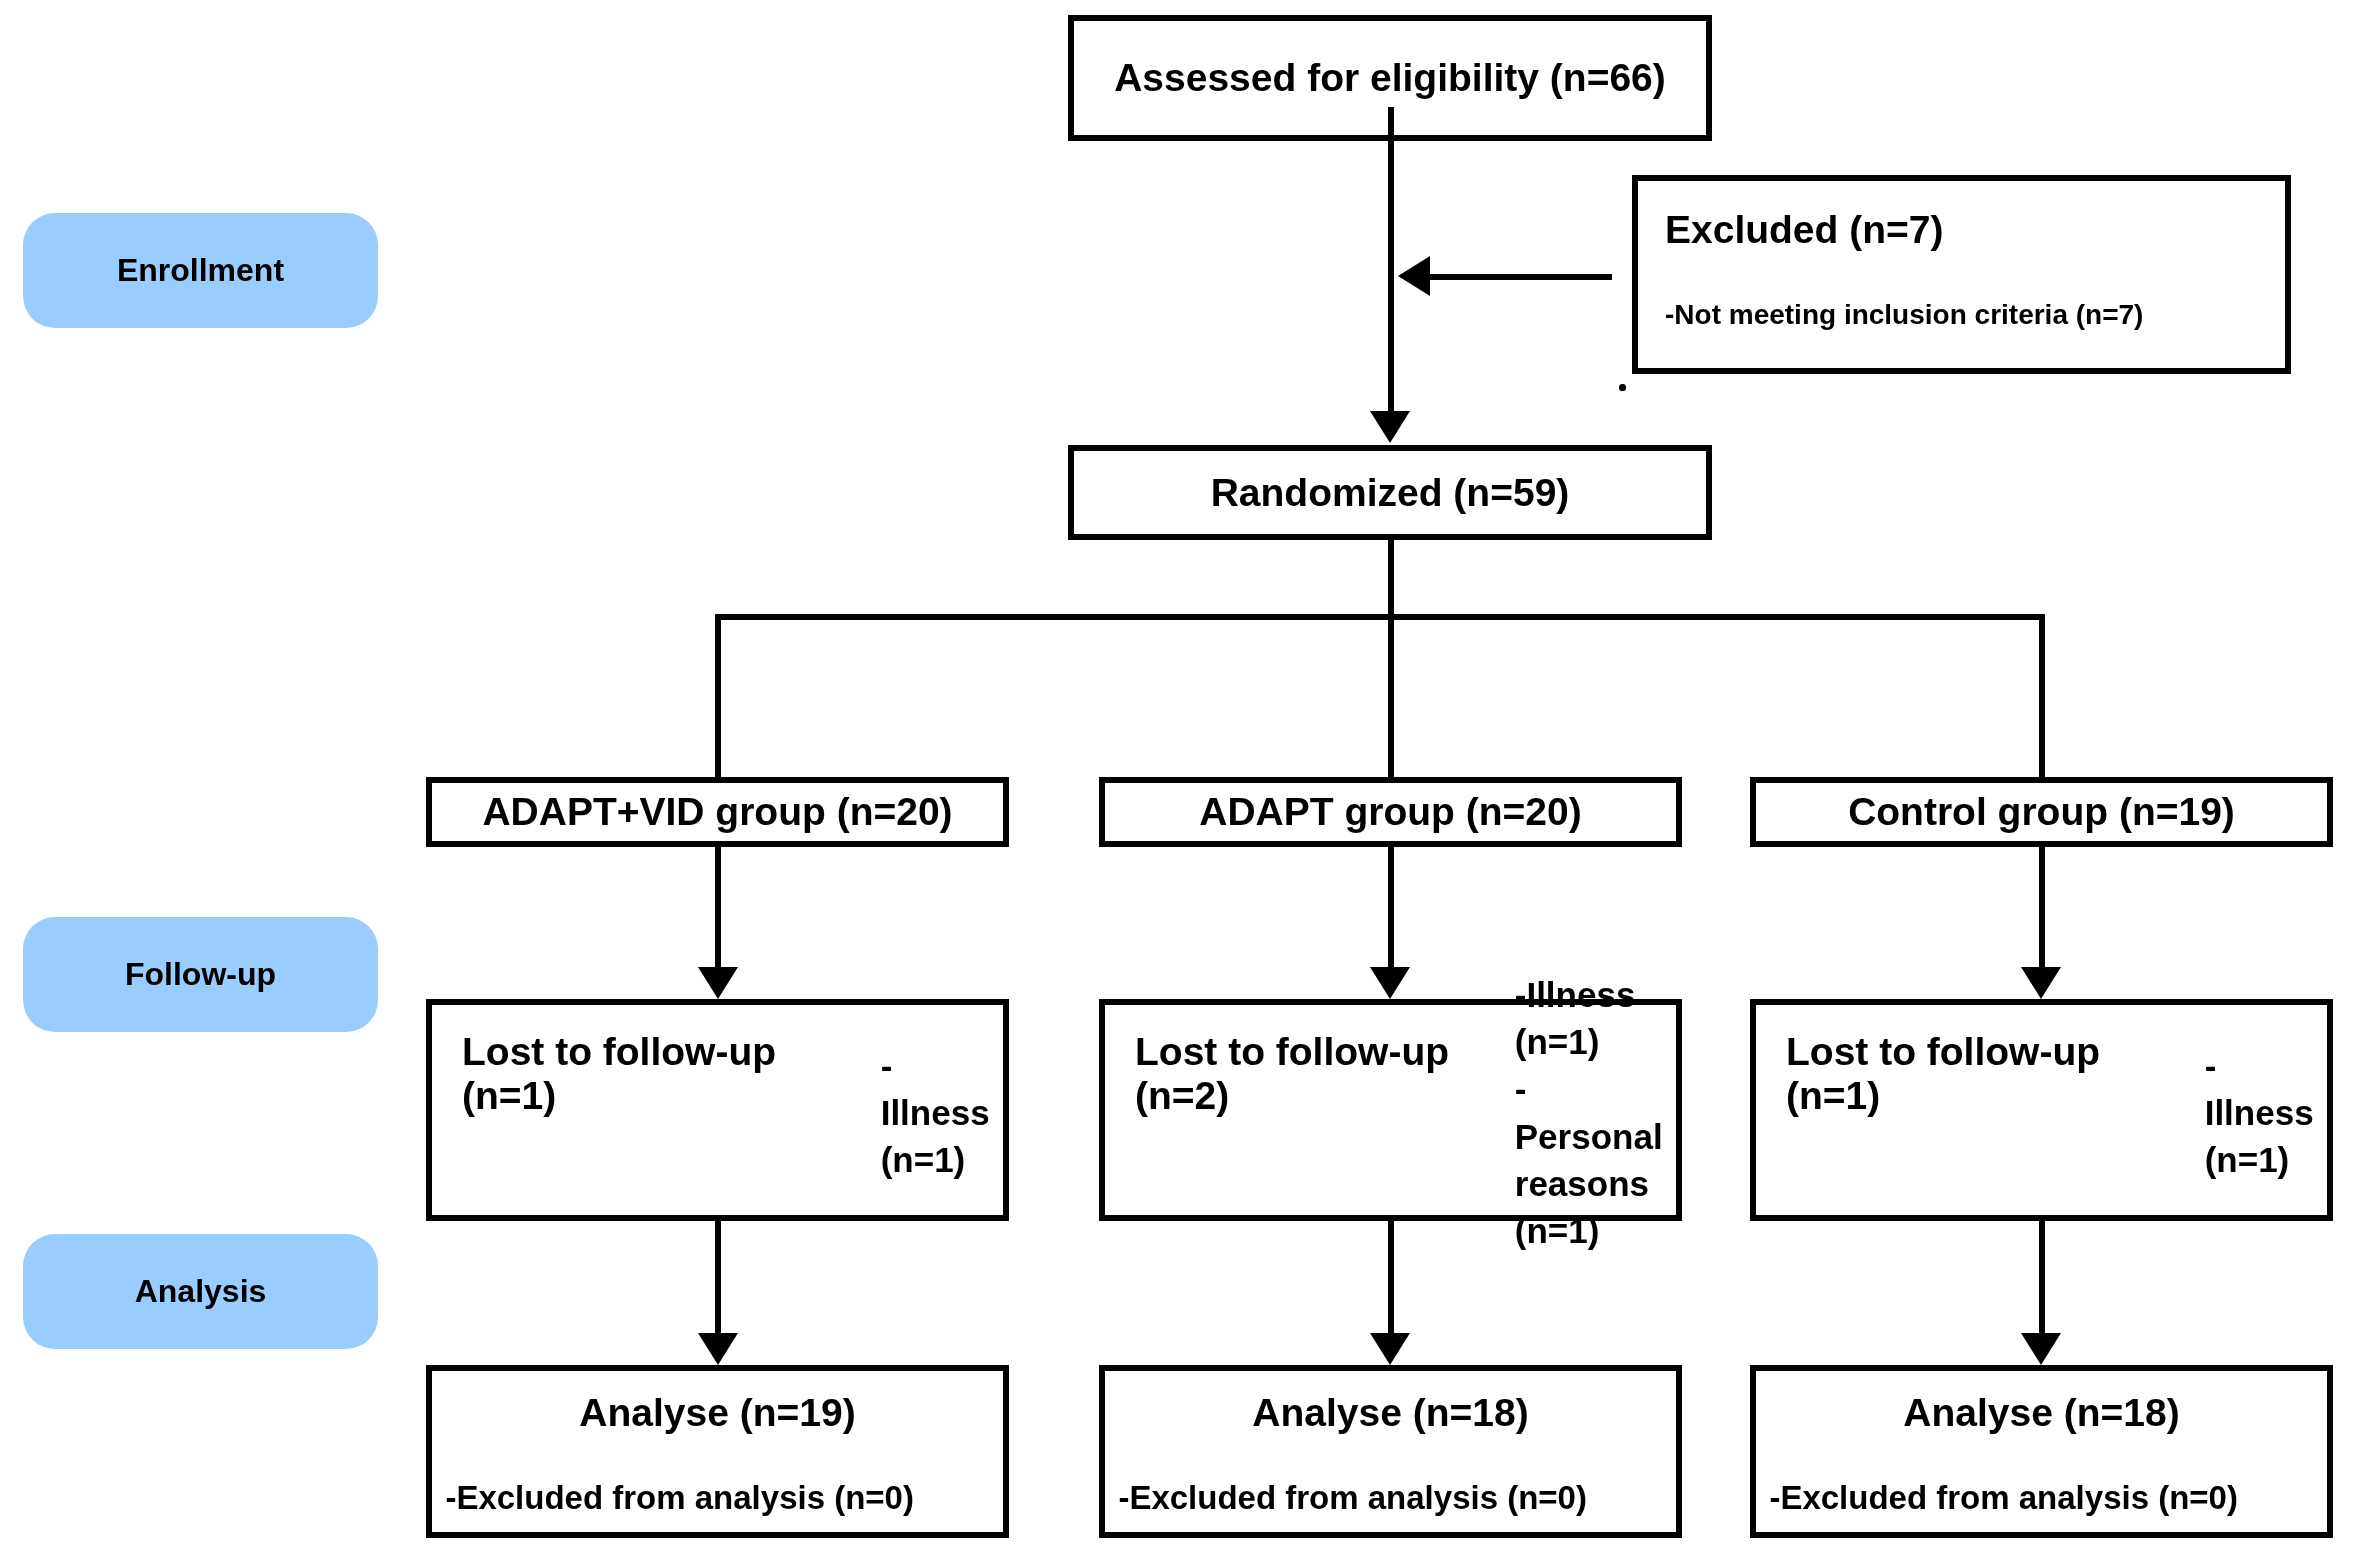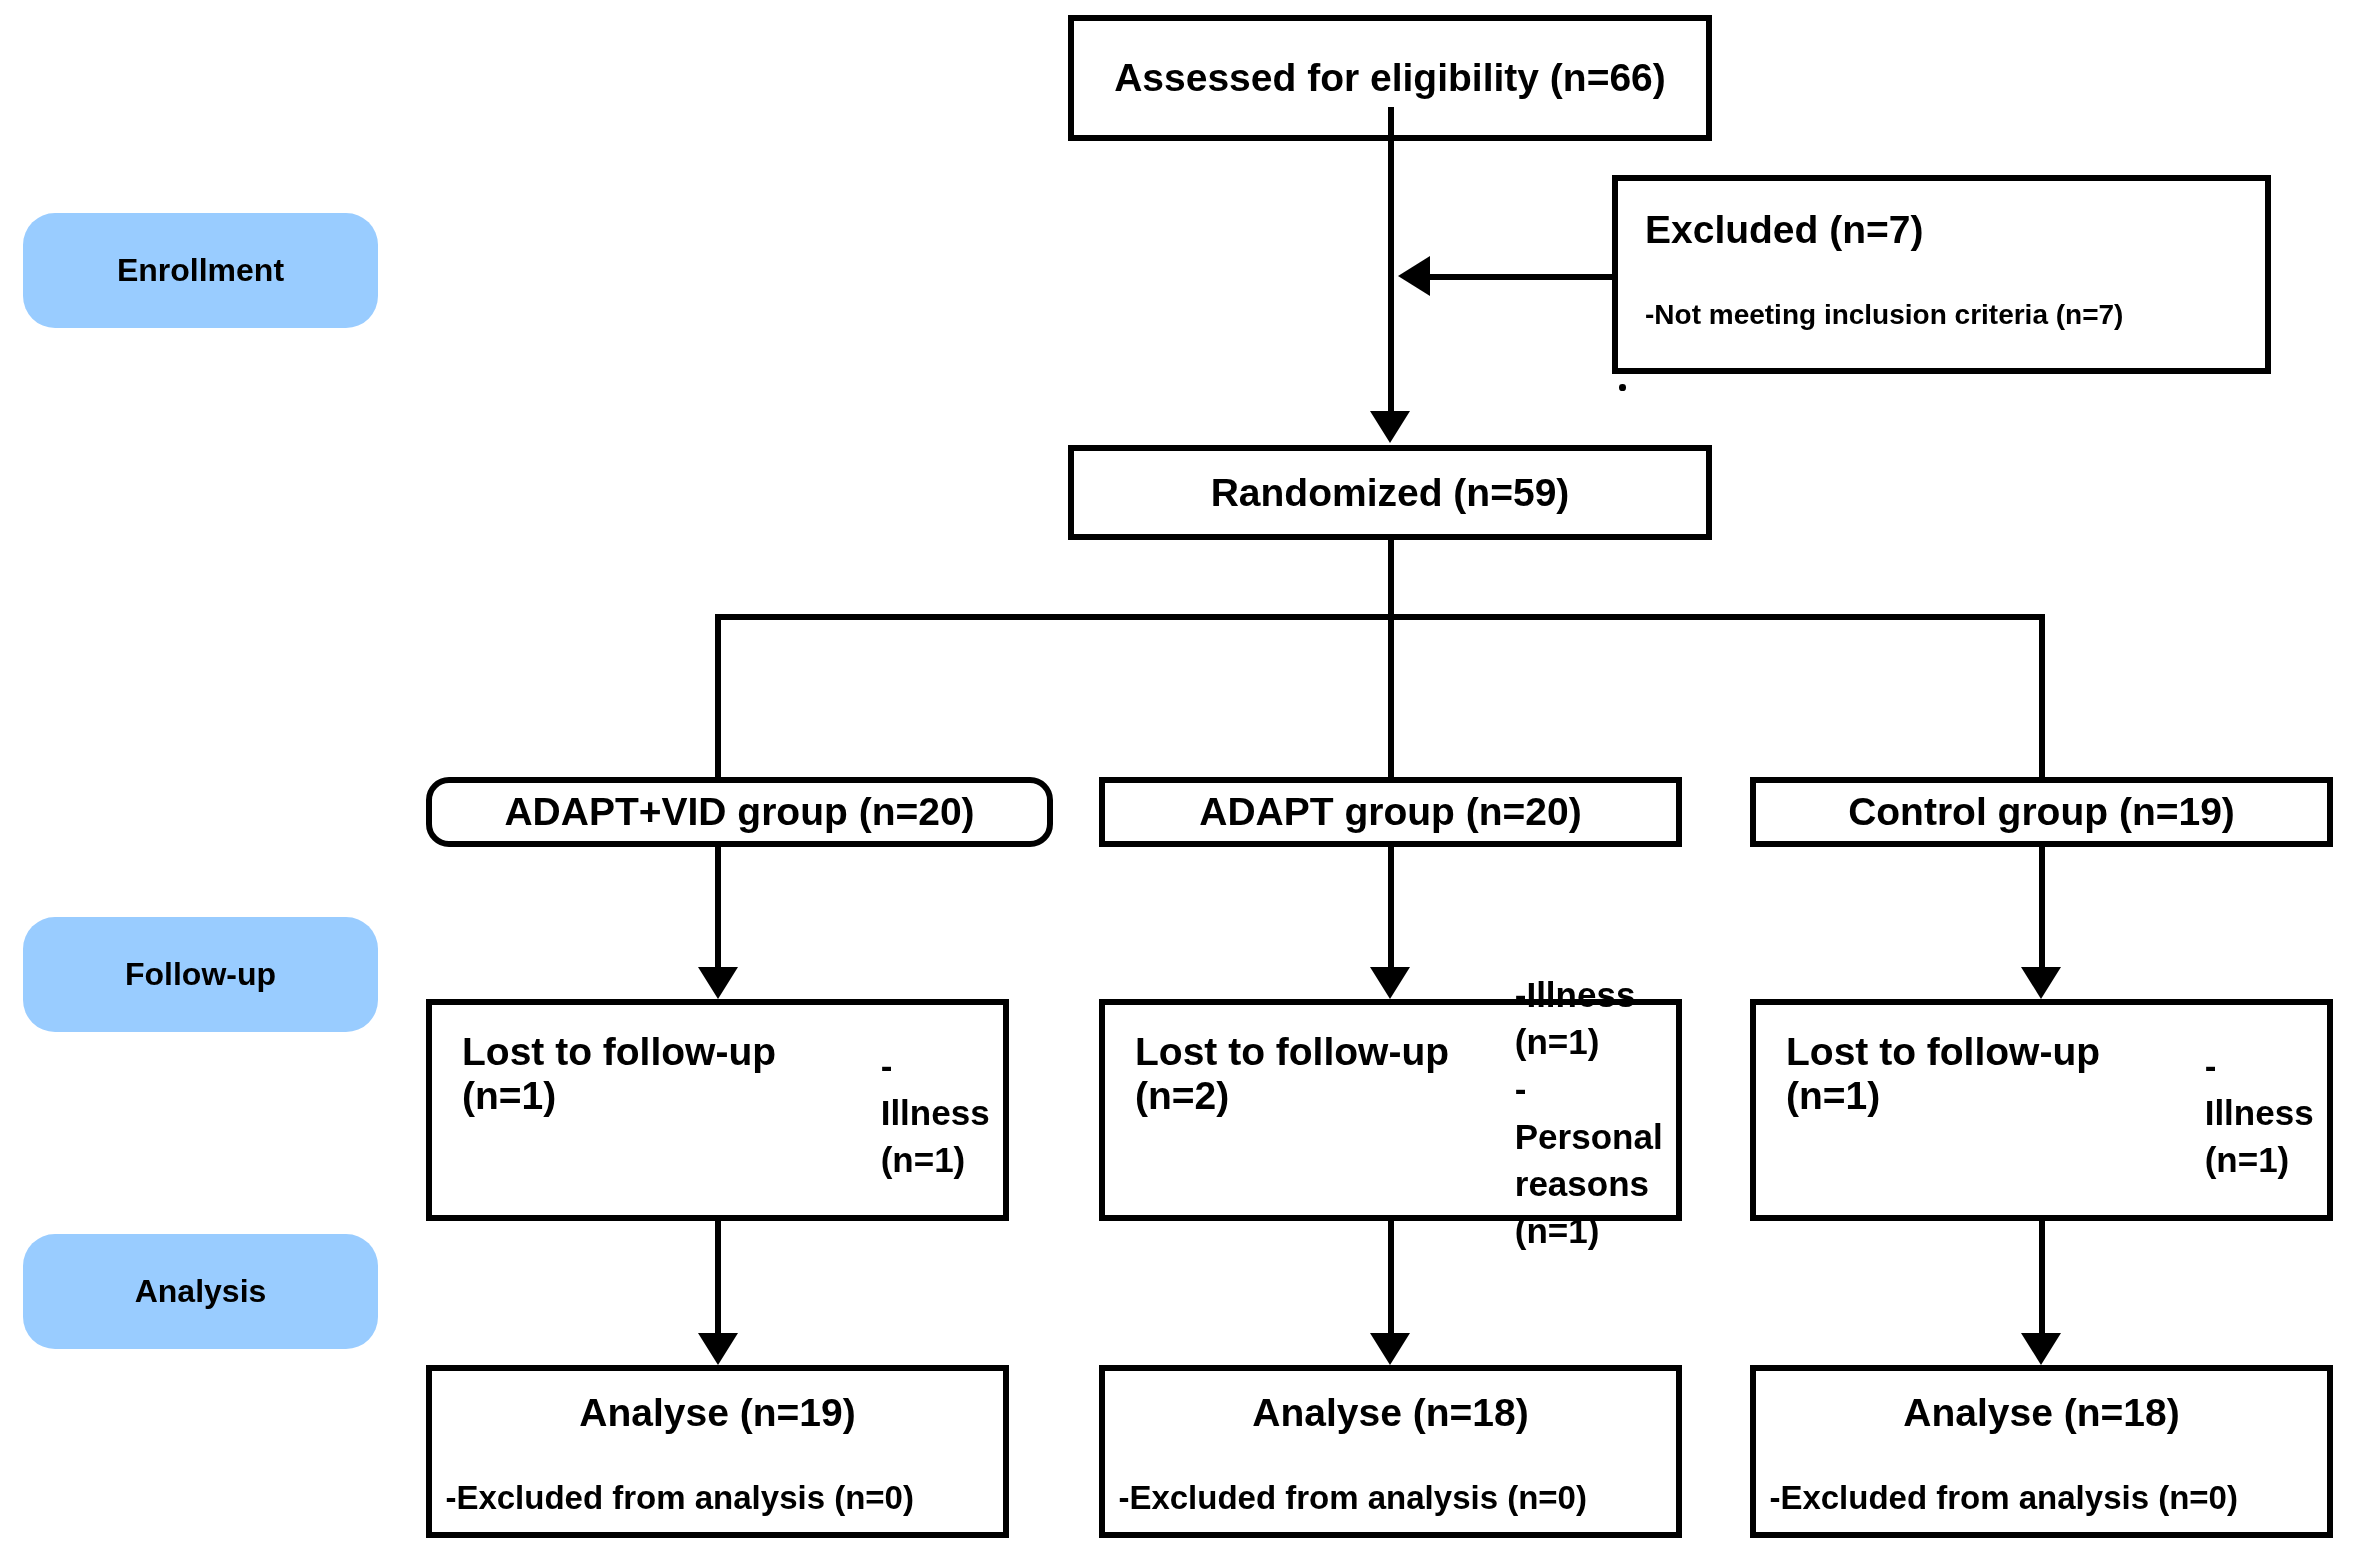--- a/index.html
+++ b/index.html
@@ -43,21 +43,21 @@
     display:flex;
     align-items:center;
     justify-content:center;
     text-align:center;
   }
   .box.twoline{
     display:flex;
     flex-direction:column;
     justify-content:space-between;
   }
-  .excluded-box{padding:27px 23.4px 37px 27px;}
+  .excluded-box{padding:27px 23.4px 37px 27px;margin-left:20px;}
   .excluded-reason{font-size:28px;}
   .fu-box{padding:25.4px 13.4px 20px 30px;display:flex;flex-direction:row;}
   .fu-title{font-size:39px;}
   .fu-reasons{
     flex:1;
     display:flex;
     flex-direction:column;
     justify-content:center;
     font-size:35px;
     line-height:1.35;
@@ -119,21 +119,21 @@
   <div class="hline" style="left:1426px;top:274px;width:186px;"></div>
   <div class="arrow-left" style="left:1398px;top:256px;"></div>
   <div class="stray" style="left:1619px;top:384px;"></div>
 
   <div class="vline" style="left:1388px;top:535px;height:85px;"></div>
   <div class="hline" style="left:715px;top:614px;width:1329px;"></div>
   <div class="vline" style="left:715px;top:614px;height:169px;"></div>
   <div class="vline" style="left:1388px;top:614px;height:169px;"></div>
   <div class="vline" style="left:2039px;top:614px;height:169px;"></div>
 
-  <div class="box center" style="left:426px;top:777px;width:627px;height:70px;border-radius:23px;">
+  <div class="box center" style="left:426px;top:777px;width:583px;height:70px;">
     <span>ADAPT+VID group (n=20)</span>
   </div>
   <div class="box center" style="left:1099px;top:777px;width:583px;height:70px;">
     <span>ADAPT group (n=20)</span>
   </div>
   <div class="box center" style="left:1750px;top:777px;width:583px;height:70px;">
     <span>Control group (n=19)</span>
   </div>
 
   <div class="vline" style="left:715px;top:843px;height:127px;"></div>

